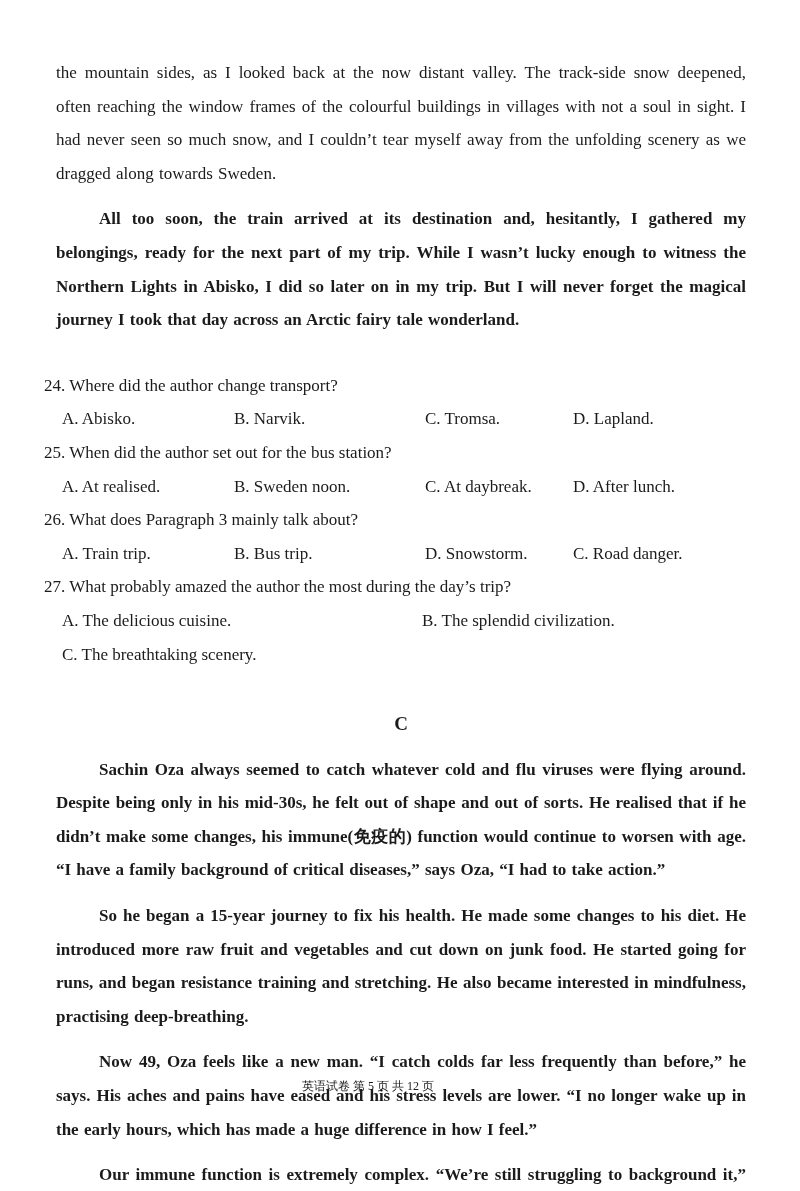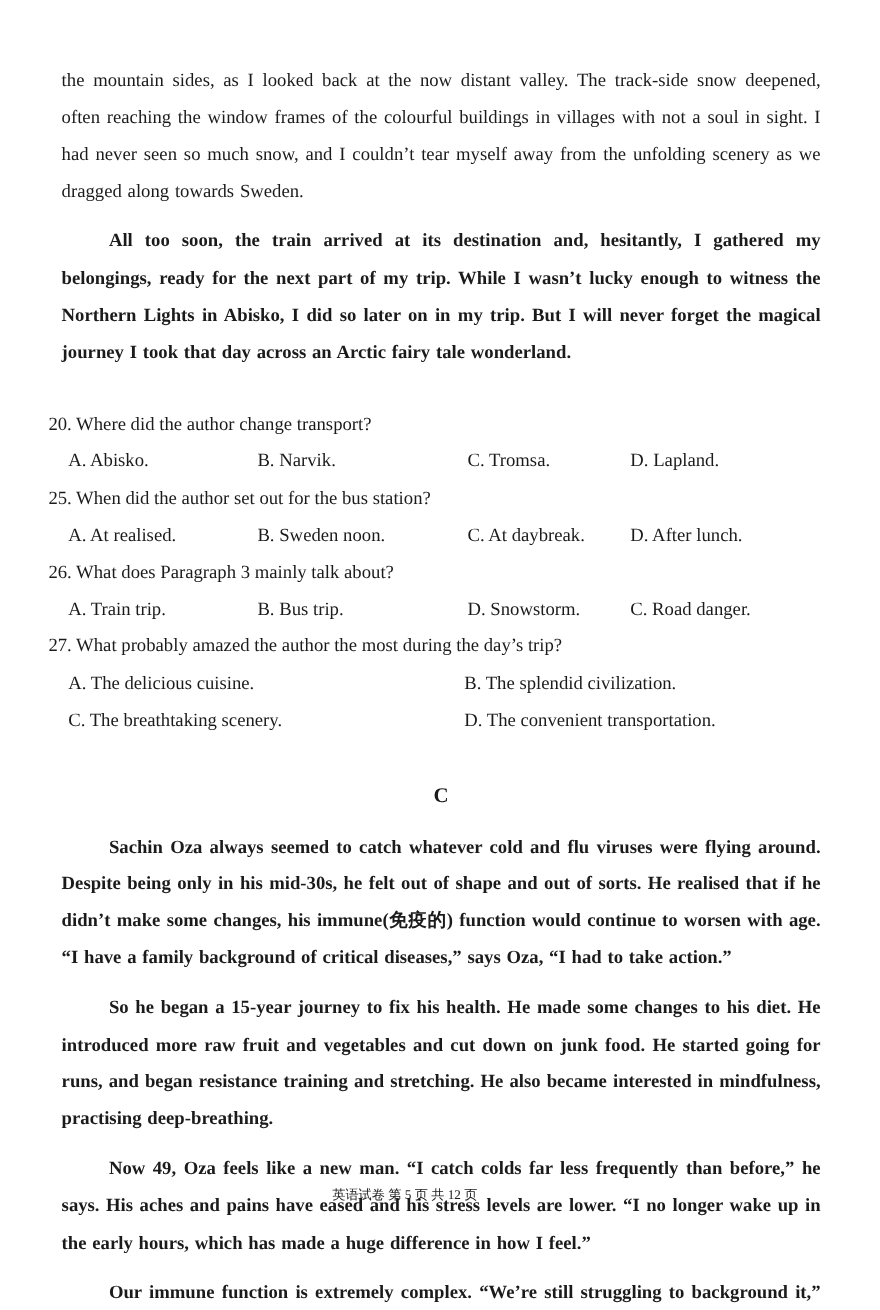--- a/index.html
+++ b/index.html
@@ -63,21 +63,21 @@
 
 <div class="page">
   <div class="content">
 
     <p class="para">the mountain sides, as I looked back at the now distant valley. The track-side snow deepened, often reaching the window frames of the colourful buildings in villages with not a soul in sight. I had never seen so much snow, and I couldn’t tear myself away from the unfolding scenery as we dragged along towards Sweden.</p>
     <p class="para indent">All too soon, the train arrived at its destination and, hesitantly, I gathered my belongings, ready for the next part of my trip. While I wasn’t lucky enough to witness the Northern Lights in Abisko, I did so later on in my trip. But I will never forget the magical journey I took that day across an Arctic fairy tale wonderland.</p>
 
     <div class="questions">
 
       <div class="question">
-        <p class="stem">20. Where did the author change transport?</p>
+        <p class="stem">24. Where did the author change transport?</p>
         <div class="opts4">
           <span class="opt">A. Abisko.</span>
           <span class="opt">B. Narvik.</span>
           <span class="opt">C. Tromsa.</span>
           <span class="opt">D. Lapland.</span>
         </div>
       </div>
 
       <div class="question">
         <p class="stem">25. When did the author set out for the bus station?</p>
@@ -100,21 +100,20 @@
       </div>
 
       <div class="question">
         <p class="stem">27. What probably amazed the author the most during the day’s trip?</p>
         <div class="opts2">
           <span class="opt">A. The delicious cuisine.</span>
           <span class="opt">B. The splendid civilization.</span>
         </div>
         <div class="opts2">
           <span class="opt">C. The breathtaking scenery.</span>
-          <span class="opt">D. The convenient transportation.</span>
         </div>
       </div>
 
     </div>
 
     <h3 class="section-heading">C</h3>
 
     <p class="para indent">Sachin Oza always seemed to catch whatever cold and flu viruses were flying around. Despite being only in his mid-30s, he felt out of shape and out of sorts. He realised that if he didn’t make some changes, his immune(免疫的) function would continue to worsen with age. “I have a family background of critical diseases,” says Oza, “I had to take action.”</p>
     <p class="para indent">So he began a 15-year journey to fix his health. He made some changes to his diet. He introduced more raw fruit and vegetables and cut down on junk food. He started going for runs, and began resistance training and stretching. He also became interested in mindfulness, practising deep-breathing.</p>
     <p class="para indent">Now 49, Oza feels like a new man. “I catch colds far less frequently than before,” he says. His aches and pains have eased and his stress levels are lower. “I no longer wake up in the early hours, which has made a huge difference in how I feel.”</p>

